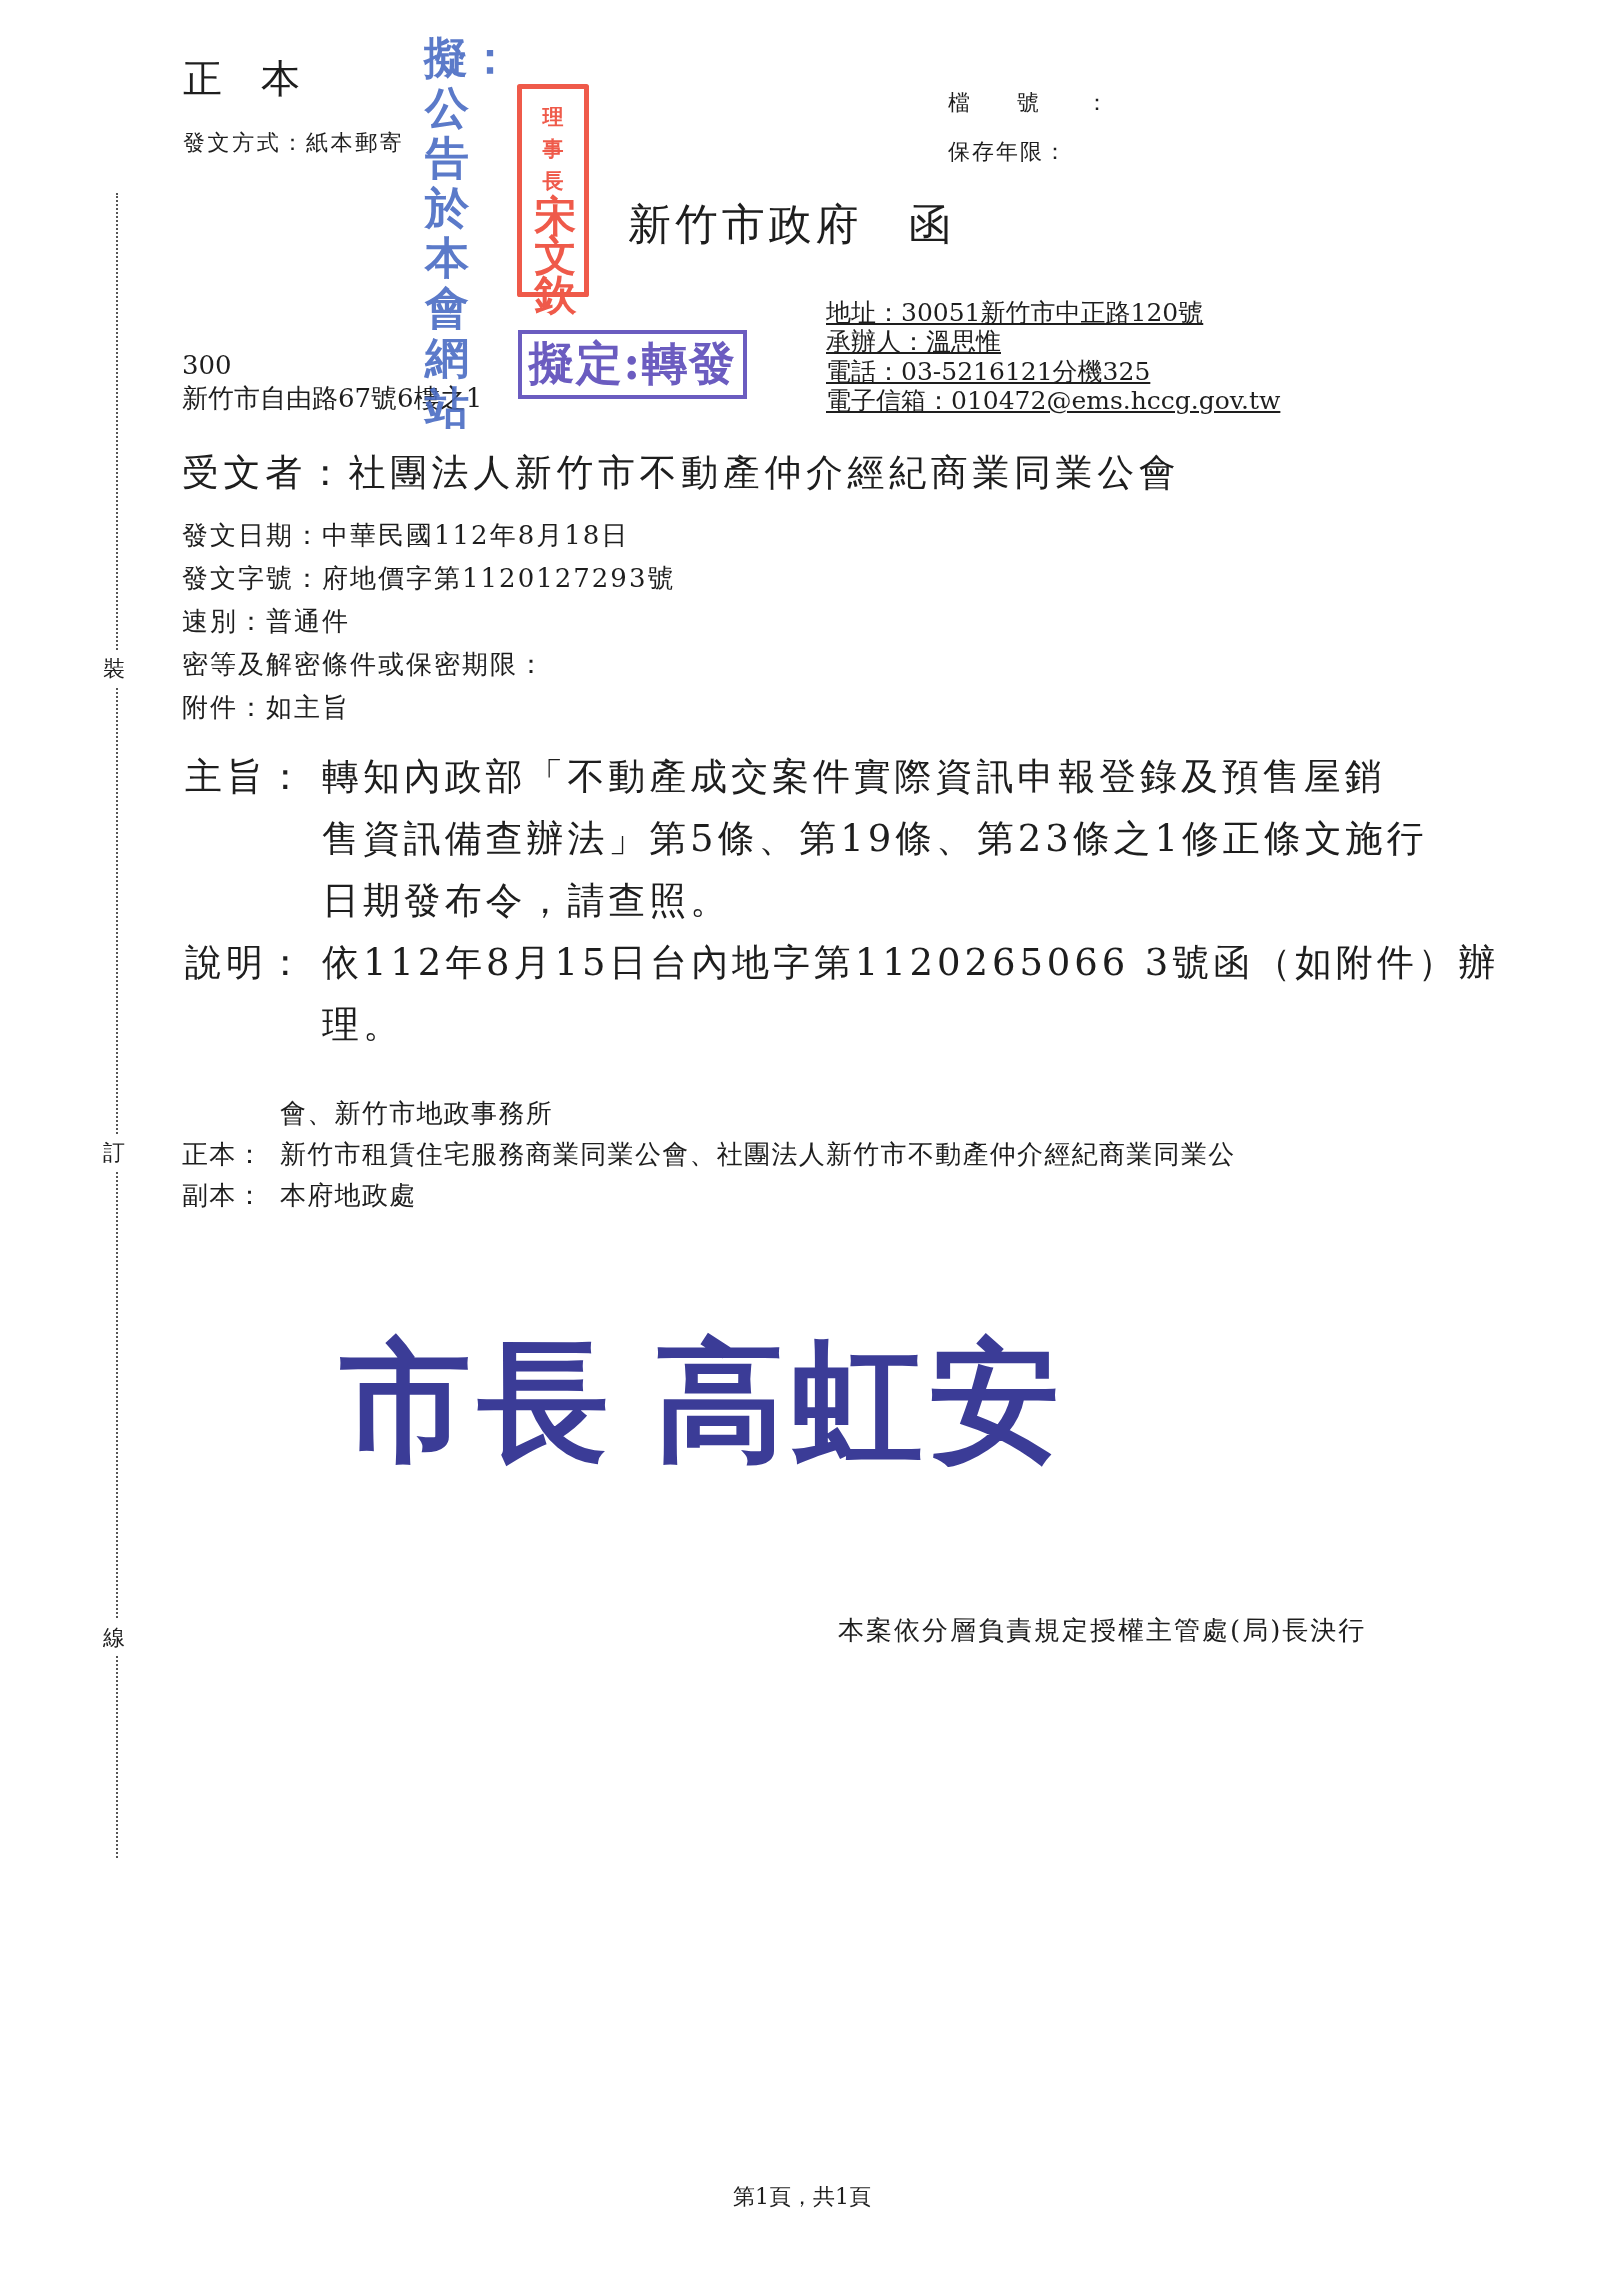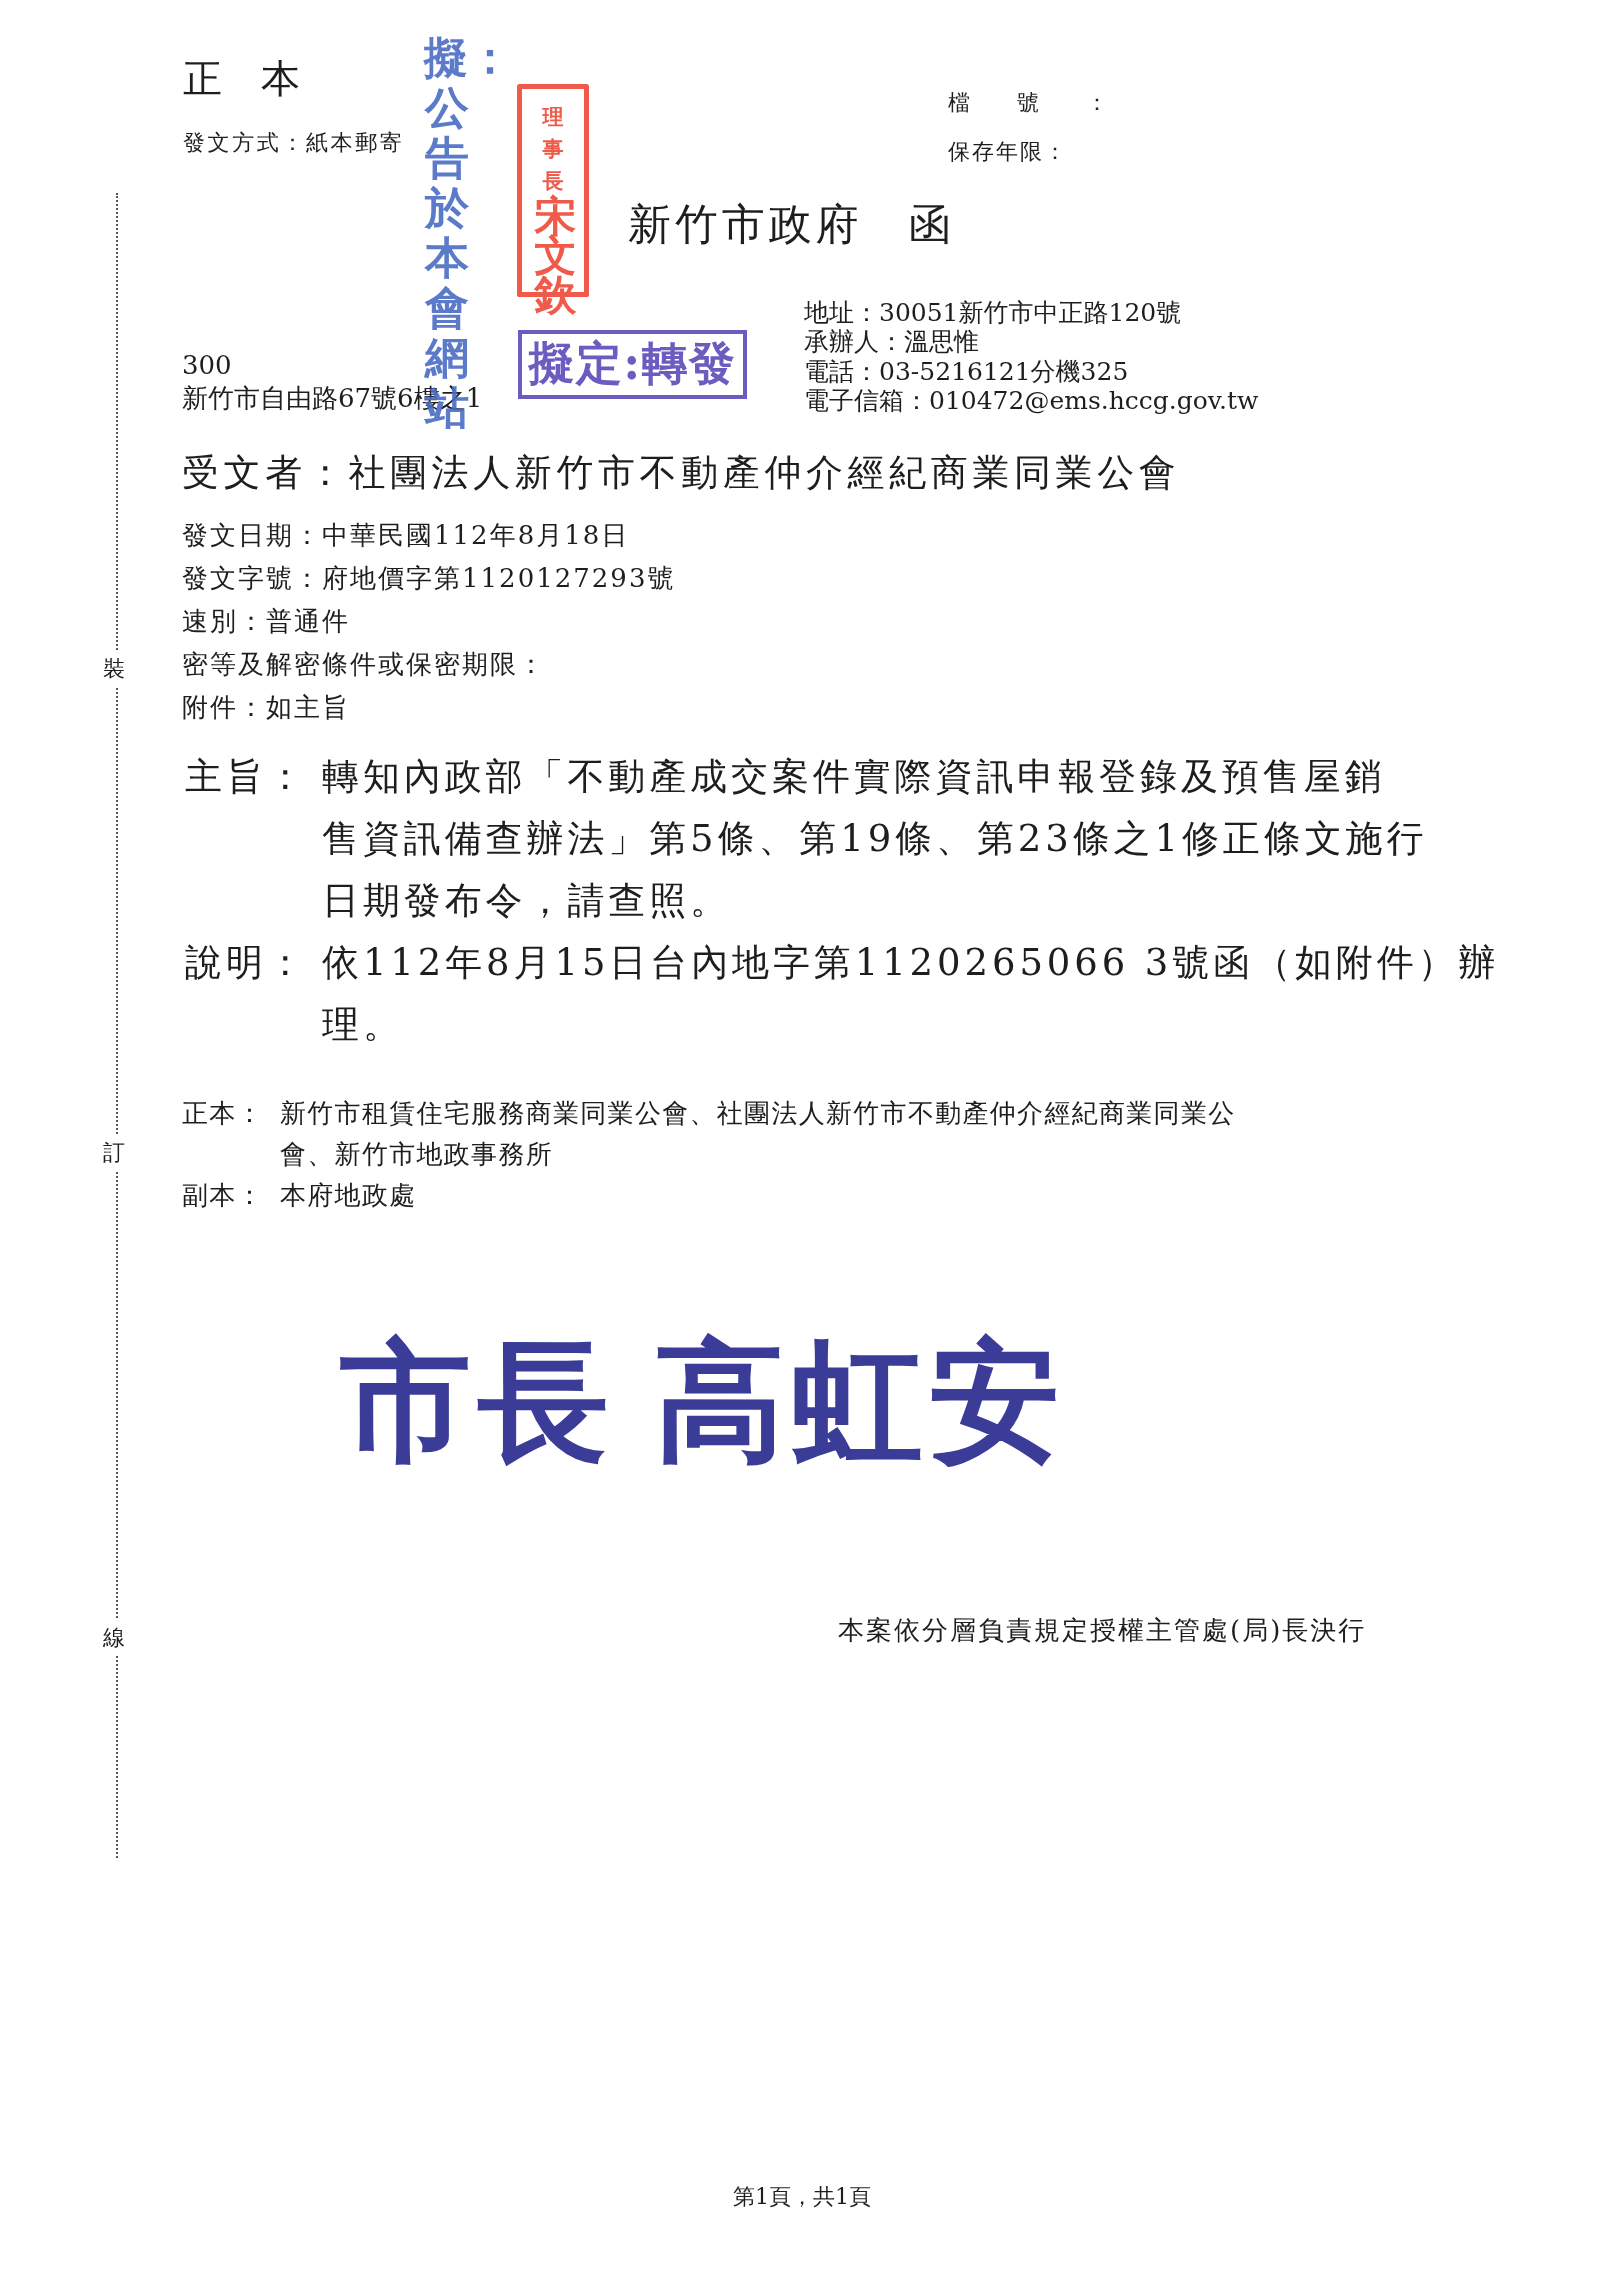--- a/index.html
+++ b/index.html
@@ -12,21 +12,21 @@
 
     
     .copy-type { left: 183px; top: 52px; font-size: 39px; letter-spacing: 39px; }
     .send-method { left: 183px; top: 128px; font-size: 22px; letter-spacing: 2.6px; }
     .file-no { left: 948px; top: 88px; font-size: 22px; }
     .file-no .lbl { letter-spacing: 47px; }
     .retention { left: 948px; top: 137px; font-size: 22px; letter-spacing: 2px; }
     .doc-title { left: 628px; top: 196px; font-size: 43px; letter-spacing: 3.9px; }
     .doc-title .kind { margin-left: 46px; }
 
-    .contact { left: 804px; top: 298px; font-size: 25px; line-height: 29.4px; }
+    .contact { left: 826px; top: 298px; font-size: 25px; line-height: 29.4px; text-decoration: underline; }
     .contact div { white-space: nowrap; }
 
     .recipient-addr { left: 182px; top: 349px; font-size: 26px; line-height: 33px; }
 
     .recipient { left: 182px; top: 448px; font-size: 37px; letter-spacing: 4.6px; white-space: nowrap; }
 
     .meta { left: 182px; top: 514px; font-size: 26px; line-height: 43px; letter-spacing: 2px; }
     .meta div { white-space: nowrap; }
 
     .subject { left: 185px; top: 746px; font-size: 37px; line-height: 62px; width: 1309px; }
@@ -120,25 +120,25 @@
   <div class="row indent">售資訊備查辦法」第5條、第19條、第23條之1修正條文施行</div>
   <div class="row indent">日期發布令，請查照。</div>
   <div class="row">
     <span class="label">說明：</span>
     <span>依112年8月15日台內地字第1120265066 3號函（如附件）辦</span>
   </div>
   <div class="row indent">理。</div>
 </div>
 
 <div class="abs cc">
+  <div class="row indent">會、新竹市地政事務所</div>
   <div class="row">
     <span class="label">正本：</span>
     <span>新竹市租賃住宅服務商業同業公會、社團法人新竹市不動產仲介經紀商業同業公</span>
   </div>
-  <div class="row indent">會、新竹市地政事務所</div>
   <div class="row">
     <span class="label">副本：</span>
     <span>本府地政處</span>
   </div>
 </div>
 
 <div class="abs signature">
   <span>市長</span><span class="gap">高虹安</span>
 </div>
 

